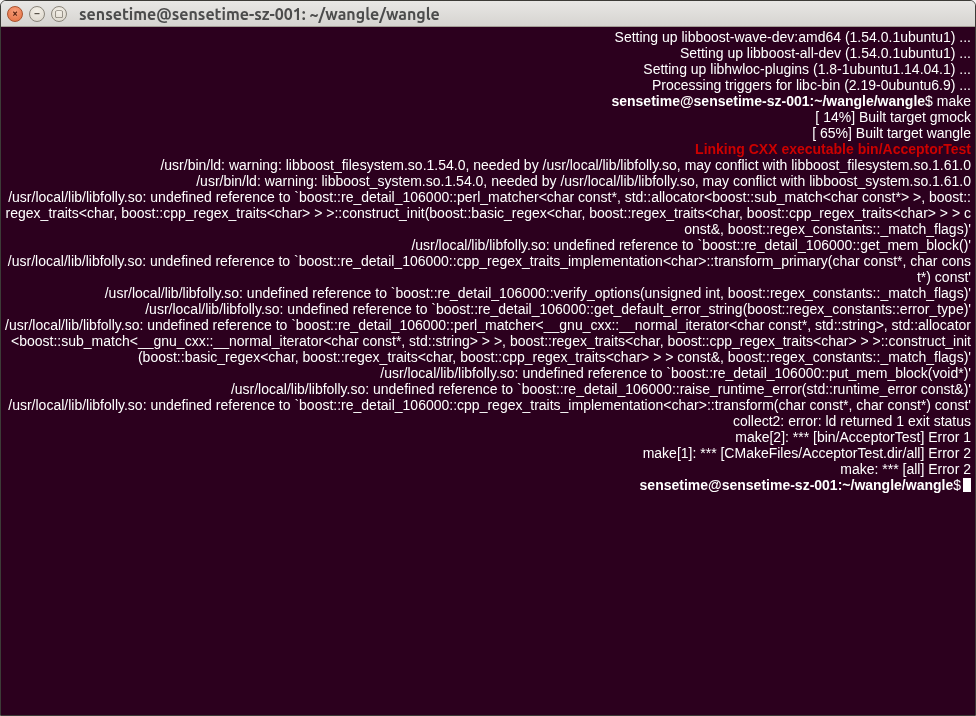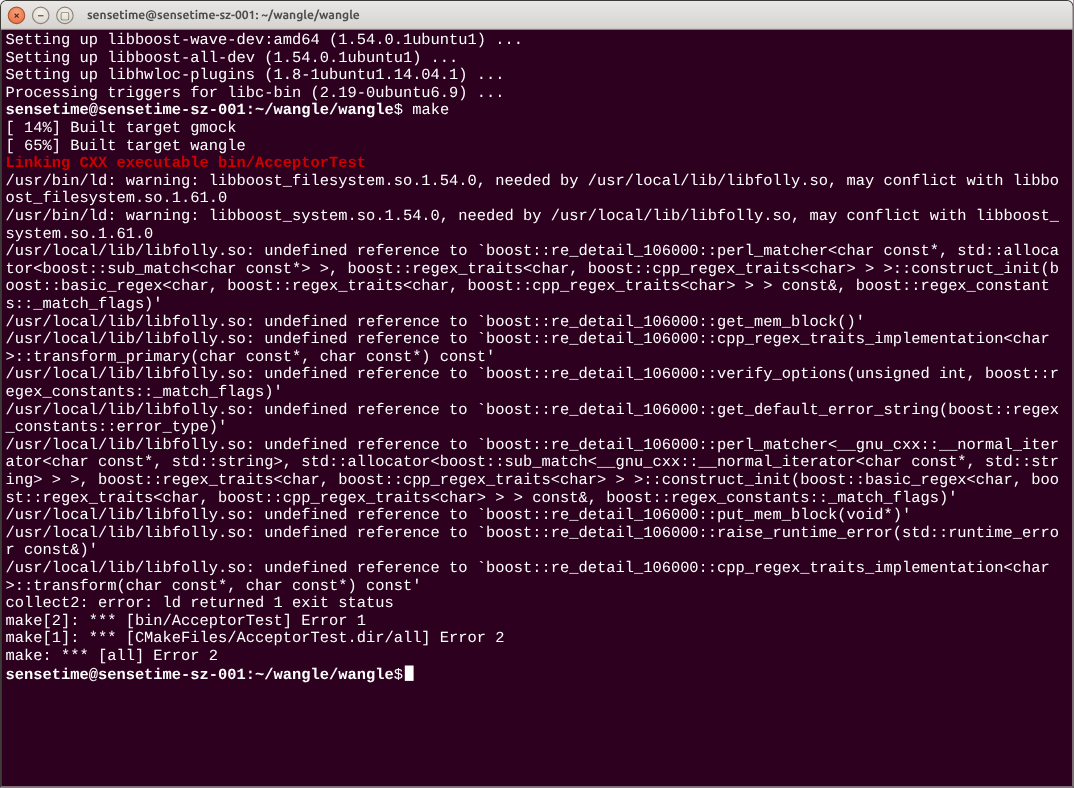--- a/index.html
+++ b/index.html
@@ -42,35 +42,36 @@
     background: radial-gradient(circle at 50% 30%, #f4f0e8, #d9d4c9);
     cursor: pointer;
   }
   .win-btn.close {
     background: radial-gradient(circle at 50% 30%, #f89e7a, #e26e3f);
     border-color: #a9522e;
     color: #5a2513;
   }
   .win-title {
     margin-left: 6px;
-    font-size: 11px;
+    font-size: 16px;
     font-weight: bold;
     color: #4c4c4c;
     text-align: center;
   }
   .terminal {
     flex: 1;
     background: #2c001e;
     padding: 2px 4px 4px 4px;
-    font-family: Liberation Mono, monospace;
+    font-family: Liberation Sans, sans-serif;
     font-size: 14px;
     line-height: 16px;
     color: #ffffff;
     overflow: hidden;
     position: relative;
+    text-align: right;
   }
   .terminal-content {
     white-space: pre-wrap;
     word-break: break-all;
   }
   .bold { font-weight: bold; }
   .link-red { color: #cc0000; font-weight: bold; }
   .cursor {
     display: inline-block;
     width: 8px;

